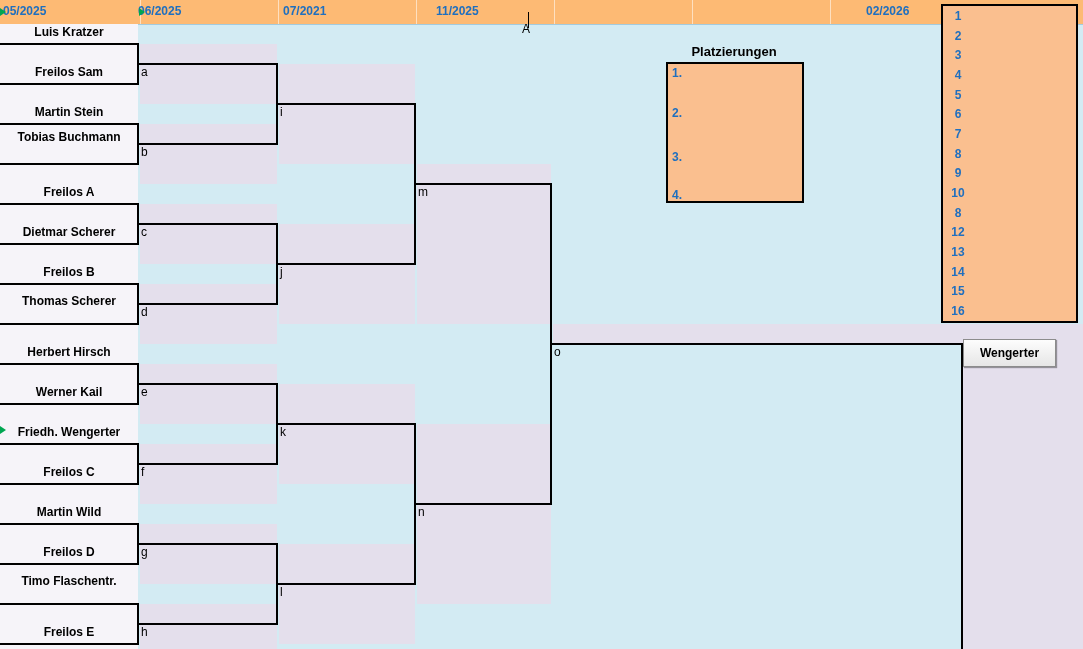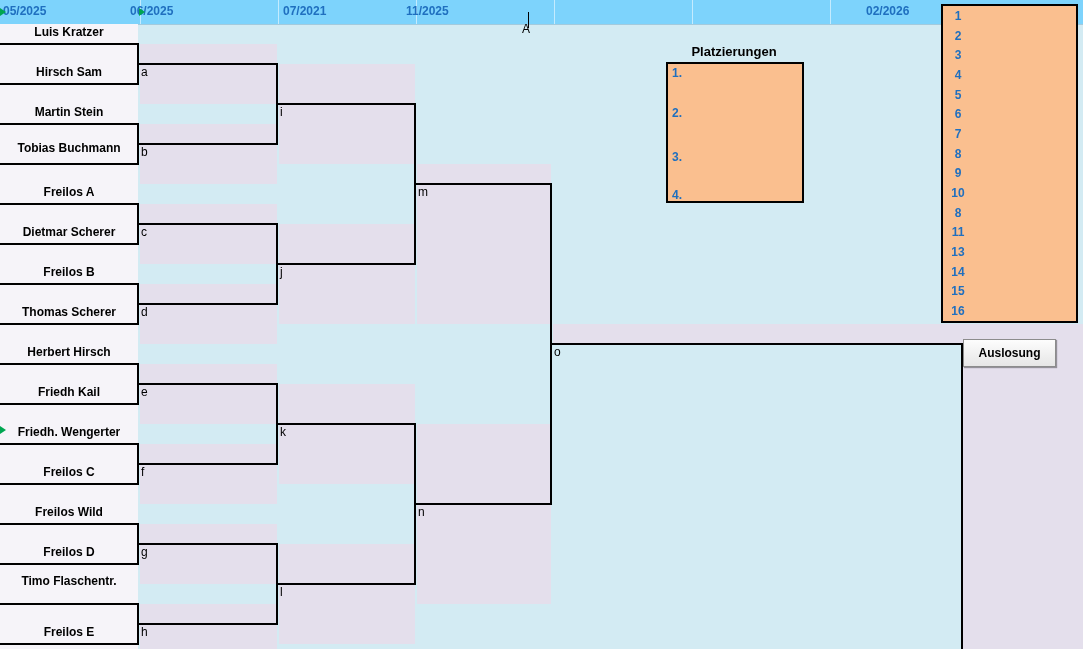--- a/index.html
+++ b/index.html
@@ -1,19 +1,19 @@
 <!DOCTYPE html>
 <html><head>
 <meta charset="utf-8">
 <style>
   html,body{margin:0;padding:0;}
   .screen{position:relative;width:1083px;height:649px;background:#d3ebf3;overflow:hidden;
           font-family:"Liberation Sans",sans-serif;color:#000;}
   
-  .header{position:absolute;left:0;top:0;width:1083px;height:24px;background:#7dd3fc;border-bottom:1px solid #a3cadd;}
+  .header{position:absolute;left:0;top:0;width:1083px;height:24px;background:#fdba74;border-bottom:1px solid #a3cadd;}
   .date{position:absolute;top:4px;font-size:12px;font-weight:bold;color:#1f6fbf;white-space:nowrap;}
   .colsep{position:absolute;top:0;width:1px;height:24px;background:rgba(255,255,255,.55);}
   .comment-tri{position:absolute;width:0;height:0;border-top:4px solid transparent;border-bottom:4px solid transparent;border-left:6px solid #00a651;}
   
   .marker-line{position:absolute;left:528px;top:12px;width:1px;height:16px;background:#000;}
   .marker-a{position:absolute;left:522px;top:22px;font-size:12px;color:#000;}
   
   .names-strip{position:absolute;left:0;top:24px;width:138px;height:625px;background:#f6f4f9;}
   .shade{position:absolute;background:#e4dfec;}
   
@@ -41,23 +41,23 @@
 <div class="screen">
 
   <div class="header">
     <div class="colsep" style="left:140px"></div>
     <div class="colsep" style="left:278px"></div>
     <div class="colsep" style="left:416px"></div>
     <div class="colsep" style="left:554px"></div>
     <div class="colsep" style="left:692px"></div>
     <div class="colsep" style="left:830px"></div>
     <div class="date" style="left:3px">05/2025</div>
-    <div class="date" style="left:130px">06/2025</div>
+    <div class="date" style="left:138px">06/2025</div>
     <div class="date" style="left:283px">07/2021</div>
-    <div class="date" style="left:406px">11/2025</div>
+    <div class="date" style="left:436px">11/2025</div>
     <div class="date" style="left:866px">02/2026</div>
     <div class="comment-tri" style="left:0;top:8px"></div>
     <div class="comment-tri" style="left:139px;top:8px"></div>
   </div>
 
   <div class="marker-line"></div>
   <div class="marker-a">A</div>
 
   <div class="names-strip"></div>
   <div class="comment-tri" style="left:0;top:426px"></div>
@@ -129,32 +129,32 @@
   <div class="vl" style="left:414px;top:103px;height:162px"></div>
   <div class="vl" style="left:414px;top:423px;height:162px"></div>
   <div class="hl" style="left:414px;top:183px;width:137px"></div>
   <div class="hl" style="left:414px;top:503px;width:137px"></div>
 
   <div class="vl" style="left:550px;top:183px;height:322px"></div>
   <div class="hl" style="left:550px;top:343px;width:413px"></div>
   <div class="vl" style="left:961px;top:343px;height:306px"></div>
 
   <div class="player" style="top:25px">Luis Kratzer</div>
-  <div class="player" style="top:65px">Hirsch Sam</div>
+  <div class="player" style="top:65px">Freilos Sam</div>
   <div class="player" style="top:105px">Martin Stein</div>
-  <div class="player" style="top:141px">Tobias Buchmann</div>
+  <div class="player" style="top:130px">Tobias Buchmann</div>
   <div class="player" style="top:185px">Freilos A</div>
   <div class="player" style="top:225px">Dietmar Scherer</div>
   <div class="player" style="top:265px">Freilos B</div>
-  <div class="player" style="top:305px">Thomas Scherer</div>
+  <div class="player" style="top:294px">Thomas Scherer</div>
   <div class="player" style="top:345px">Herbert Hirsch</div>
-  <div class="player" style="top:385px">Friedh Kail</div>
+  <div class="player" style="top:385px">Werner Kail</div>
   <div class="player" style="top:425px">Friedh. Wengerter</div>
   <div class="player" style="top:465px">Freilos C</div>
-  <div class="player" style="top:505px">Freilos Wild</div>
+  <div class="player" style="top:505px">Martin Wild</div>
   <div class="player" style="top:545px">Freilos D</div>
   <div class="player" style="top:574px">Timo Flaschentr.</div>
   <div class="player" style="top:625px">Freilos E</div>
 
   <div class="mlabel" style="left:141px;top:65px">a</div>
   <div class="mlabel" style="left:141px;top:145px">b</div>
   <div class="mlabel" style="left:141px;top:225px">c</div>
   <div class="mlabel" style="left:141px;top:305px">d</div>
   <div class="mlabel" style="left:141px;top:385px">e</div>
   <div class="mlabel" style="left:141px;top:465px">f</div>
@@ -182,23 +182,23 @@
       <div class="num">2</div>
       <div class="num">3</div>
       <div class="num">4</div>
       <div class="num">5</div>
       <div class="num">6</div>
       <div class="num">7</div>
       <div class="num">8</div>
       <div class="num">9</div>
       <div class="num">10</div>
       <div class="num">8</div>
-      <div class="num">11</div>
+      <div class="num">12</div>
       <div class="num">13</div>
       <div class="num">14</div>
       <div class="num">15</div>
       <div class="num">16</div>
     </div>
   </div>
 
-  <div class="btn">Auslosung</div>
+  <div class="btn">Wengerter</div>
 
 </div>
 
 </body></html>

